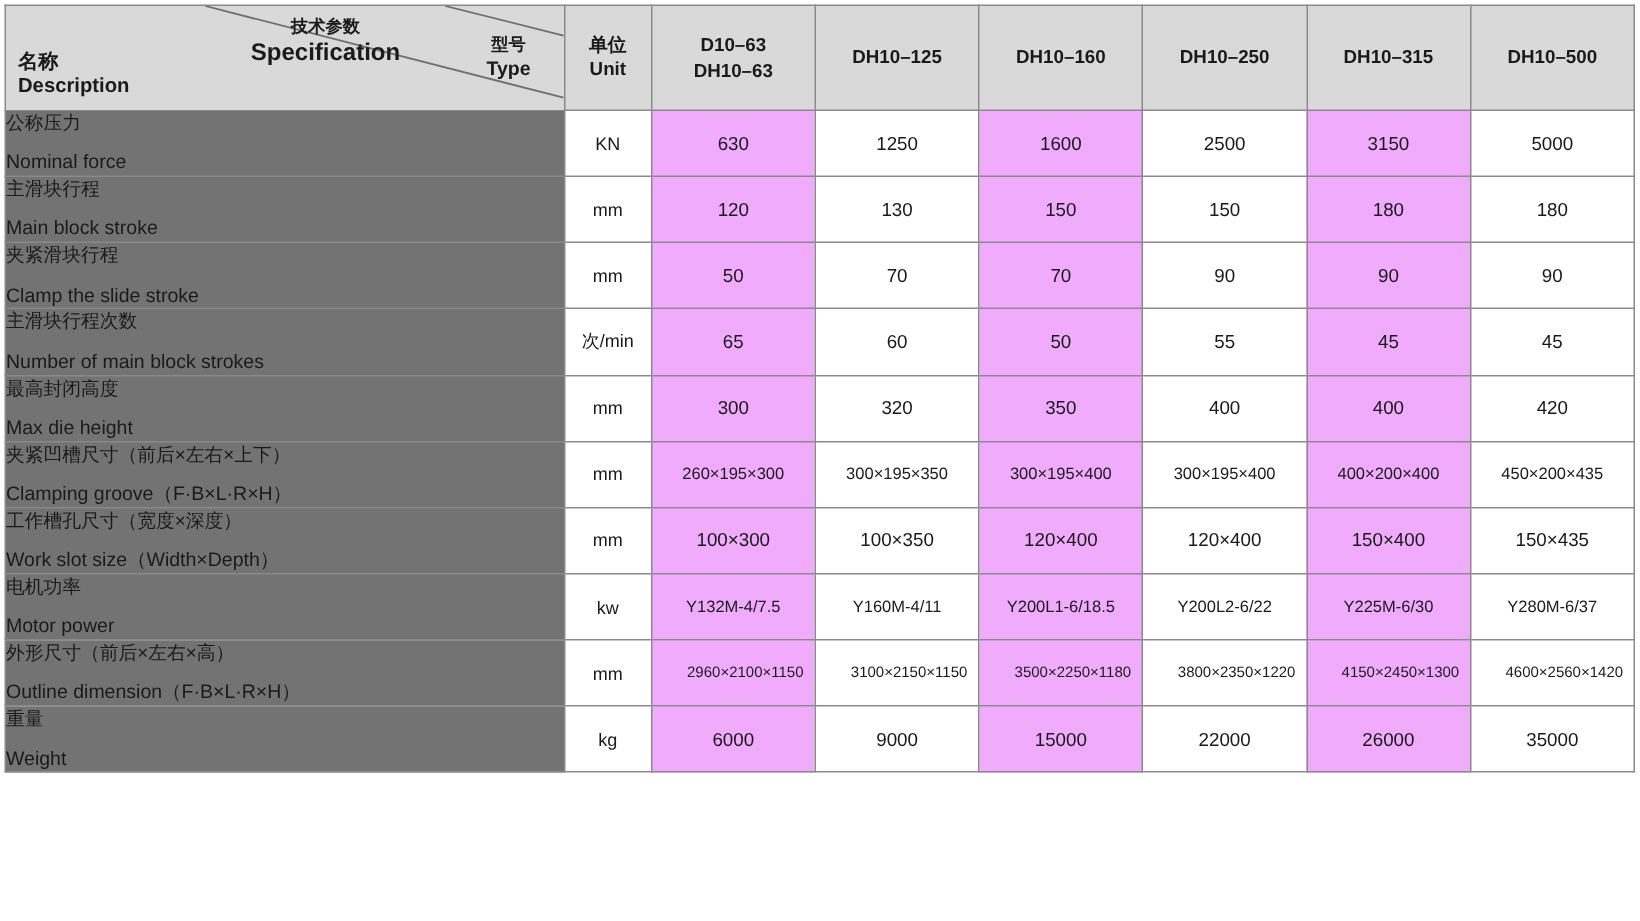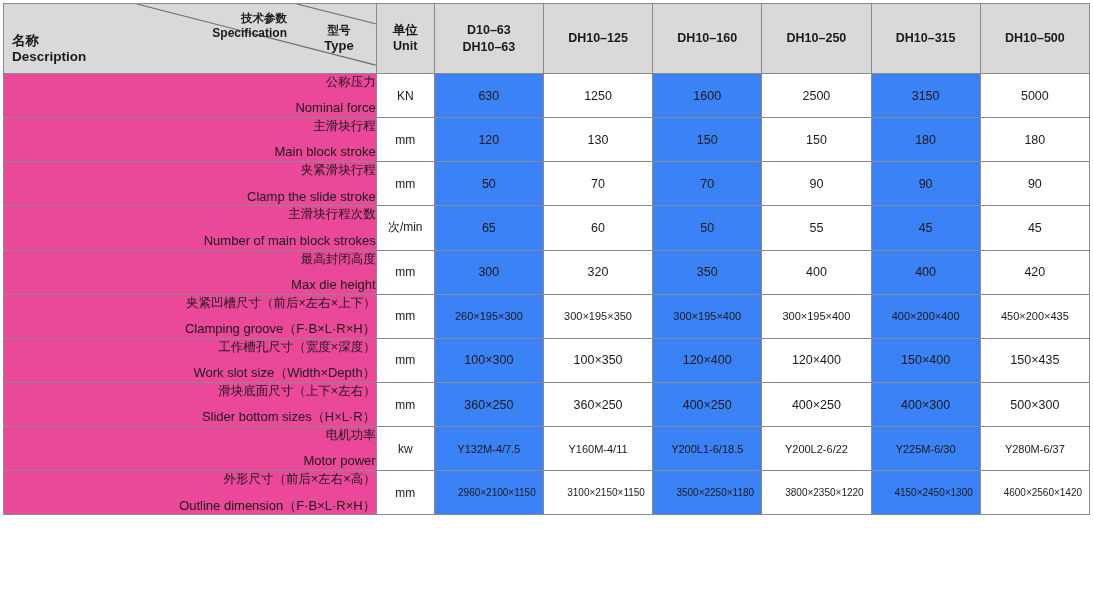--- a/index.html
+++ b/index.html
@@ -54,26 +54,26 @@
     text-align: left;
   }
   .corner-desc .cn { display: block; font-size: 13.5px; }
   .corner-desc .en { display: block; font-size: 13.5px; }
   .corner-spec {
     position: absolute;
     left: 143px;
     top: 8px;
     line-height: 1.2;
     font-size: 12px;
-    text-align: right;
+    text-align: center;
     font-weight: bold;
     width: 140px;
   }
   .corner-spec .cn { display: block; font-size: 11.5px; }
-  .corner-spec .en { display: block; font-size: 12px; }
+  .corner-spec .en { display: block; font-size: 16px; }
   .corner-type {
     position: absolute;
     left: 300px;
     top: 20px;
     line-height: 1.2;
     font-size: 12px;
     text-align: center;
     font-weight: bold;
     width: 70px;
   }
@@ -99,35 +99,35 @@
     text-align: center;
     line-height: 1.3;
   }
   th.model-head span { display: block; }
 
   
   td.rowlabel {
     padding: 6px 6px 6px 10px;
     font-size: 12.5px;
     line-height: 1.3;
-    text-align: right;
-    background: #ec4899;
+    text-align: left;
+    background: #737373;
   }
   td.rowlabel .cn { display: block; font-size: 12.5px; }
   td.rowlabel .en { display: block; font-size: 13px; margin-top: 10px; }
   td.unitcell {
     text-align: center;
     font-size: 12px;
     background: #ffffff;
   }
   td.valcell {
     text-align: center;
     font-size: 12.5px;
   }
-  td.valcell.shade { background: #3b82f6; }
+  td.valcell.shade { background: #f0abfc; }
   td.valcell.plain { background: #ffffff; }
   tr.body-row { height: 38px; }
   tr.body-row.tall { height: 44px; }
   td.valcell.small { font-size: 11px; }
   td.valcell.xsmall { font-size: 10px; padding-left: 16px; }
 </style>
 </head>
 <body>
 
 <div class="sheet">
@@ -281,33 +281,20 @@
         </td>
         <td class="unitcell">mm</td>
         <td class="valcell shade">100×300</td>
         <td class="valcell plain">100×350</td>
         <td class="valcell shade">120×400</td>
         <td class="valcell plain">120×400</td>
         <td class="valcell shade">150×400</td>
         <td class="valcell plain">150×435</td>
       </tr>
 
-      <tr class="body-row tall">
-        <td class="rowlabel">
-          <span class="cn">滑块底面尺寸（上下×左右）</span>
-          <span class="en">Slider bottom sizes（H×L·R）</span>
-        </td>
-        <td class="unitcell">mm</td>
-        <td class="valcell shade">360×250</td>
-        <td class="valcell plain">360×250</td>
-        <td class="valcell shade">400×250</td>
-        <td class="valcell plain">400×250</td>
-        <td class="valcell shade">400×300</td>
-        <td class="valcell plain">500×300</td>
-      </tr>
 
       <tr class="body-row">
         <td class="rowlabel">
           <span class="cn">电机功率</span>
           <span class="en">Motor power</span>
         </td>
         <td class="unitcell">kw</td>
         <td class="valcell shade small">Y132M-4/7.5</td>
         <td class="valcell plain small">Y160M-4/11</td>
         <td class="valcell shade small">Y200L1-6/18.5</td>
@@ -323,16 +310,29 @@
         </td>
         <td class="unitcell">mm</td>
         <td class="valcell shade xsmall">2960×2100×1150</td>
         <td class="valcell plain xsmall">3100×2150×1150</td>
         <td class="valcell shade xsmall">3500×2250×1180</td>
         <td class="valcell plain xsmall">3800×2350×1220</td>
         <td class="valcell shade xsmall">4150×2450×1300</td>
         <td class="valcell plain xsmall">4600×2560×1420</td>
       </tr>
 
+      <tr class="body-row">
+        <td class="rowlabel">
+          <span class="cn">重量</span>
+          <span class="en">Weight</span>
+        </td>
+        <td class="unitcell">kg</td>
+        <td class="valcell shade">6000</td>
+        <td class="valcell plain">9000</td>
+        <td class="valcell shade">15000</td>
+        <td class="valcell plain">22000</td>
+        <td class="valcell shade">26000</td>
+        <td class="valcell plain">35000</td>
+      </tr>
 
     </tbody>
   </table>
 </div>
 
 </body></html>

